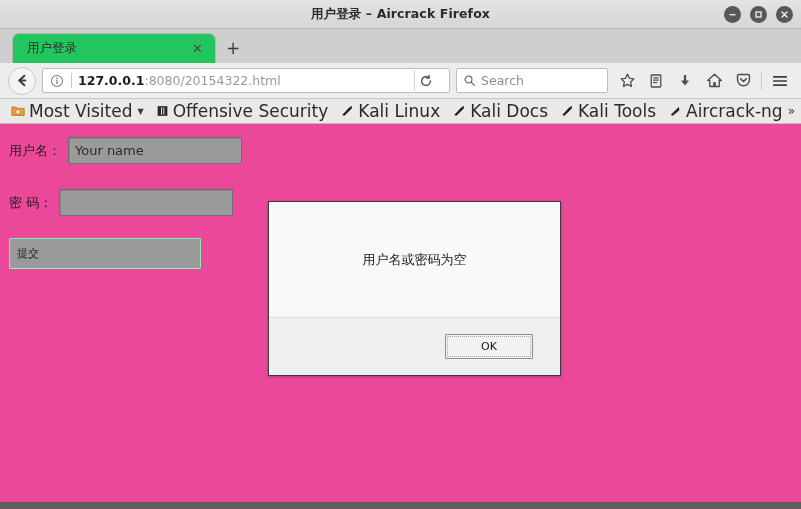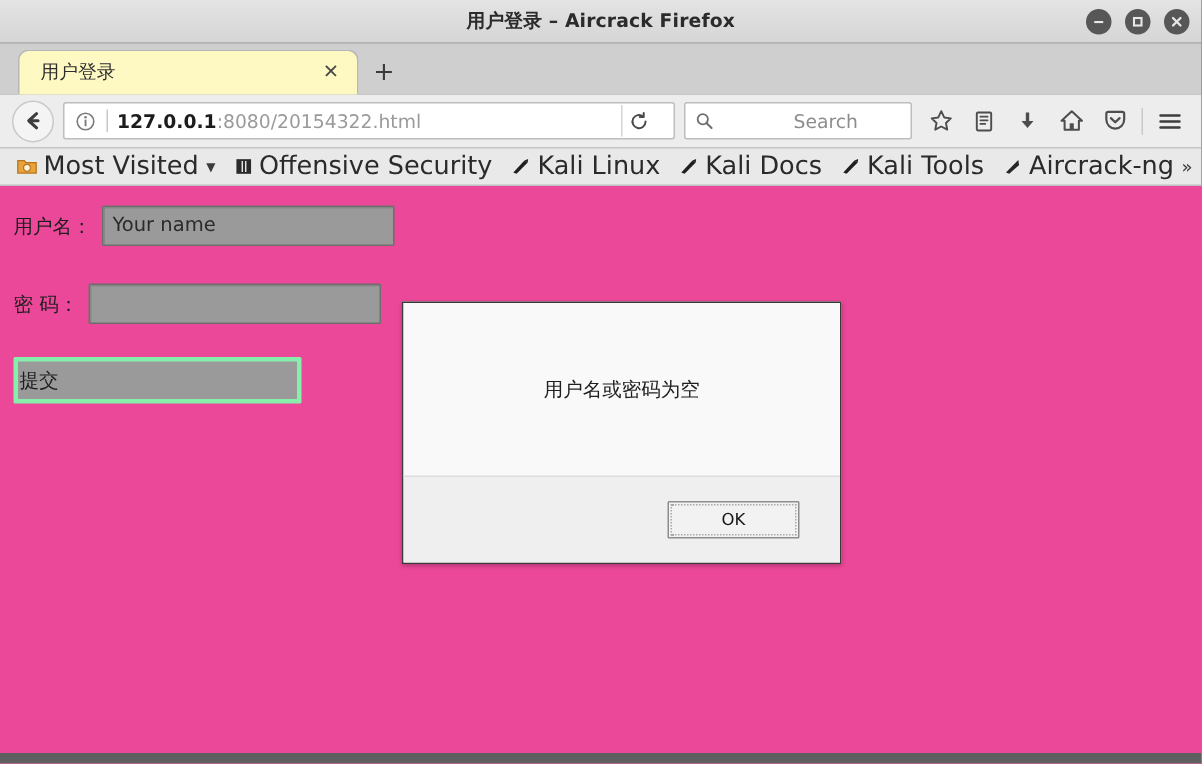--- a/index.html
+++ b/index.html
@@ -68,23 +68,23 @@
     height: 34px;
     flex: 0 0 34px;
     background: #cfcfcf;
     display: flex;
     align-items: flex-end;
     padding-left: 12px;
     box-sizing: border-box;
   }
   .tab {
     position: relative;
-    width: 227px;
+    width: 204px;
     height: 30px;
-    background: #fef9c3;
+    background: #22c55e;
     border: 1px solid #b7b7b7;
     border-bottom: none;
     border-radius: 7px 7px 0 0;
     display: flex;
     align-items: center;
     padding: 0 8px 0 14px;
     box-sizing: border-box;
     cursor: pointer;
   }
   .tab-label {
@@ -194,21 +194,20 @@
     border-radius: 2px;
     display: flex;
     align-items: center;
     padding: 0 6px;
     box-sizing: border-box;
     gap: 5px;
   }
   .search-ph {
     font-size: 12.5px;
     color: #8d8d8d;
-    margin-left: 48px;
   }
   .tool-icons {
     display: flex;
     align-items: center;
     gap: 3px;
     flex: 0 0 auto;
   }
   .tool-btn {
     width: 26px;
     height: 26px;
@@ -278,44 +277,44 @@
   .row-user  { padding-top: 13px; }
   .row-pass  { padding-top: 25px; }
   .row-submit{ padding-top: 22px; }
   .field-label {
     font-size: 13px;
     color: #1d1d1d;
     margin-right: 7px;
     white-space: nowrap;
   }
   .text-input {
-    width: 195px;
+    width: 174px;
     height: 27px;
     background: #9a9a9a;
     border: 1px solid #6e6e6e;
     box-shadow: inset 1px 1px 0 rgba(0,0,0,0.12);
     border-radius: 1px;
     font-size: 13px;
     color: #1f1f1f;
     padding: 0 6px;
     box-sizing: border-box;
     font-family: "DejaVu Sans", "Liberation Sans", sans-serif;
     outline: none;
   }
   .text-input::placeholder { color:#2b2b2b; opacity:1; }
   .submit-btn {
     width: 192px;
     height: 31px;
     background: #9a9a9a;
-    border: 3px solid #86efac;
+    border: 1px solid #86efac;
     border-radius: 1px;
-    font-size: 13px;
+    font-size: 11px;
     color: #1d1d1d;
     text-align: left;
-    padding-left: 1px;
+    padding-left: 7px;
     box-sizing: border-box;
     font-family: "DejaVu Sans", "Liberation Sans", sans-serif;
     cursor: pointer;
   }
 
   
   .modal {
     position: absolute;
     left: 268px;
     top: 77px;

